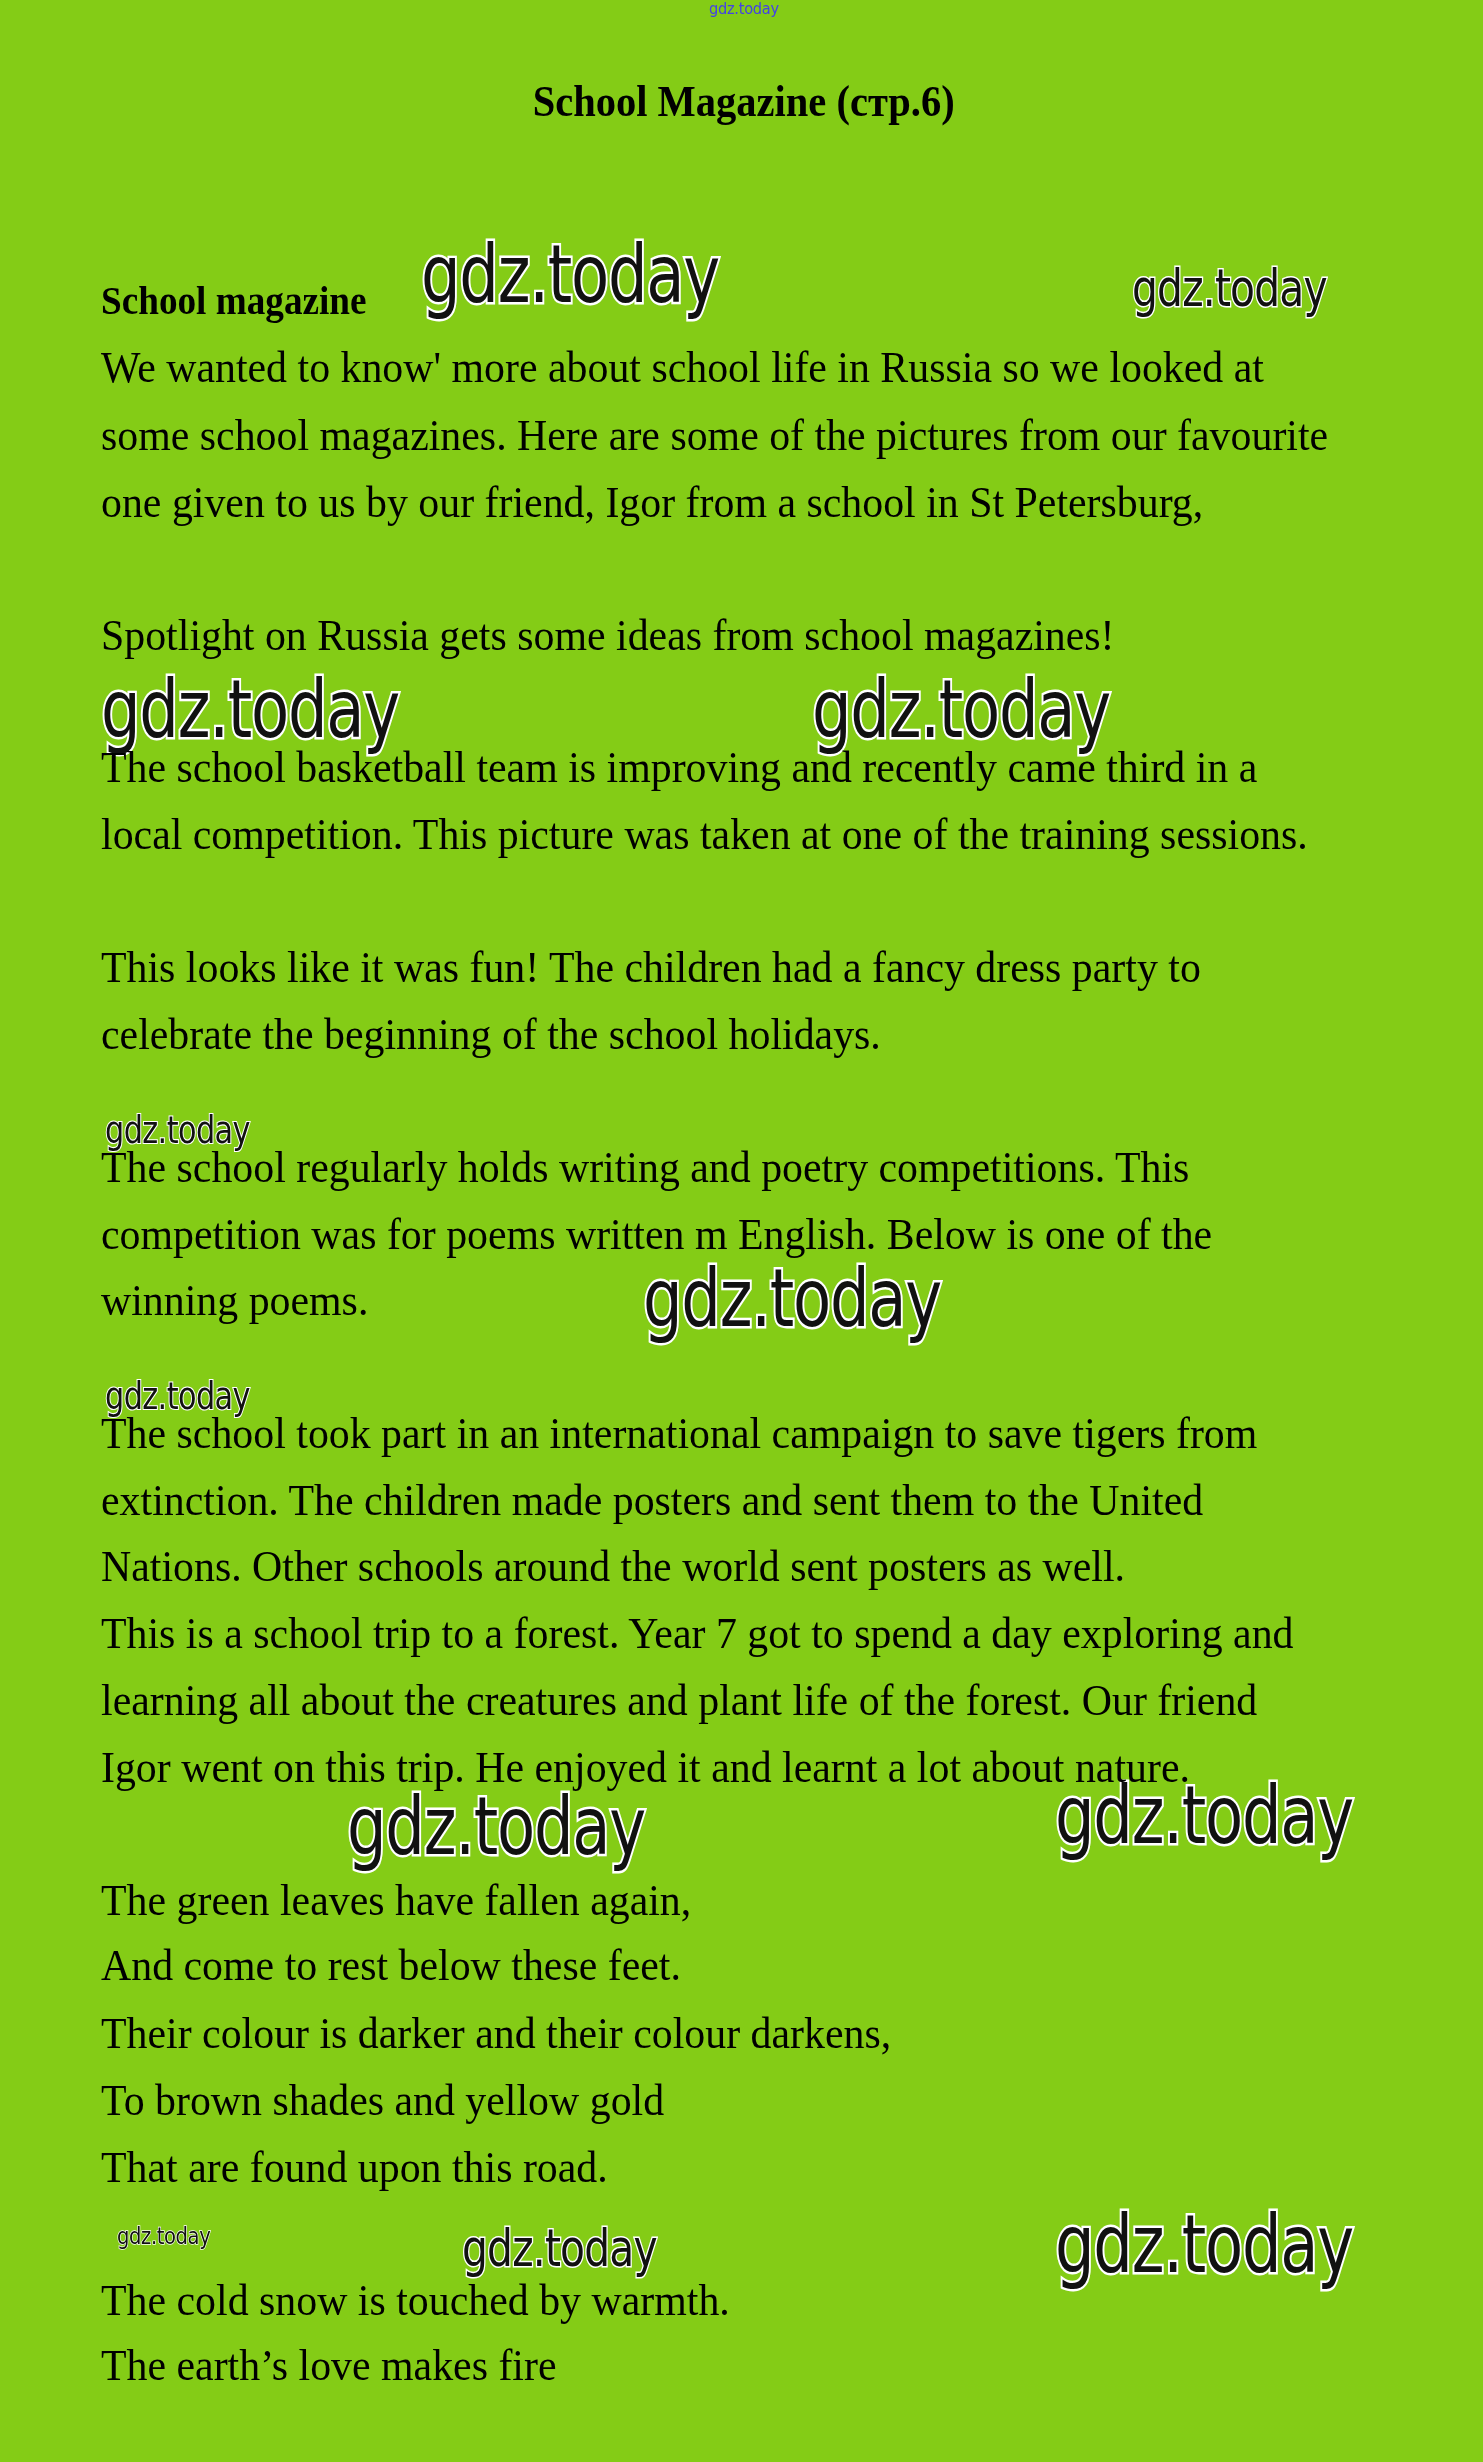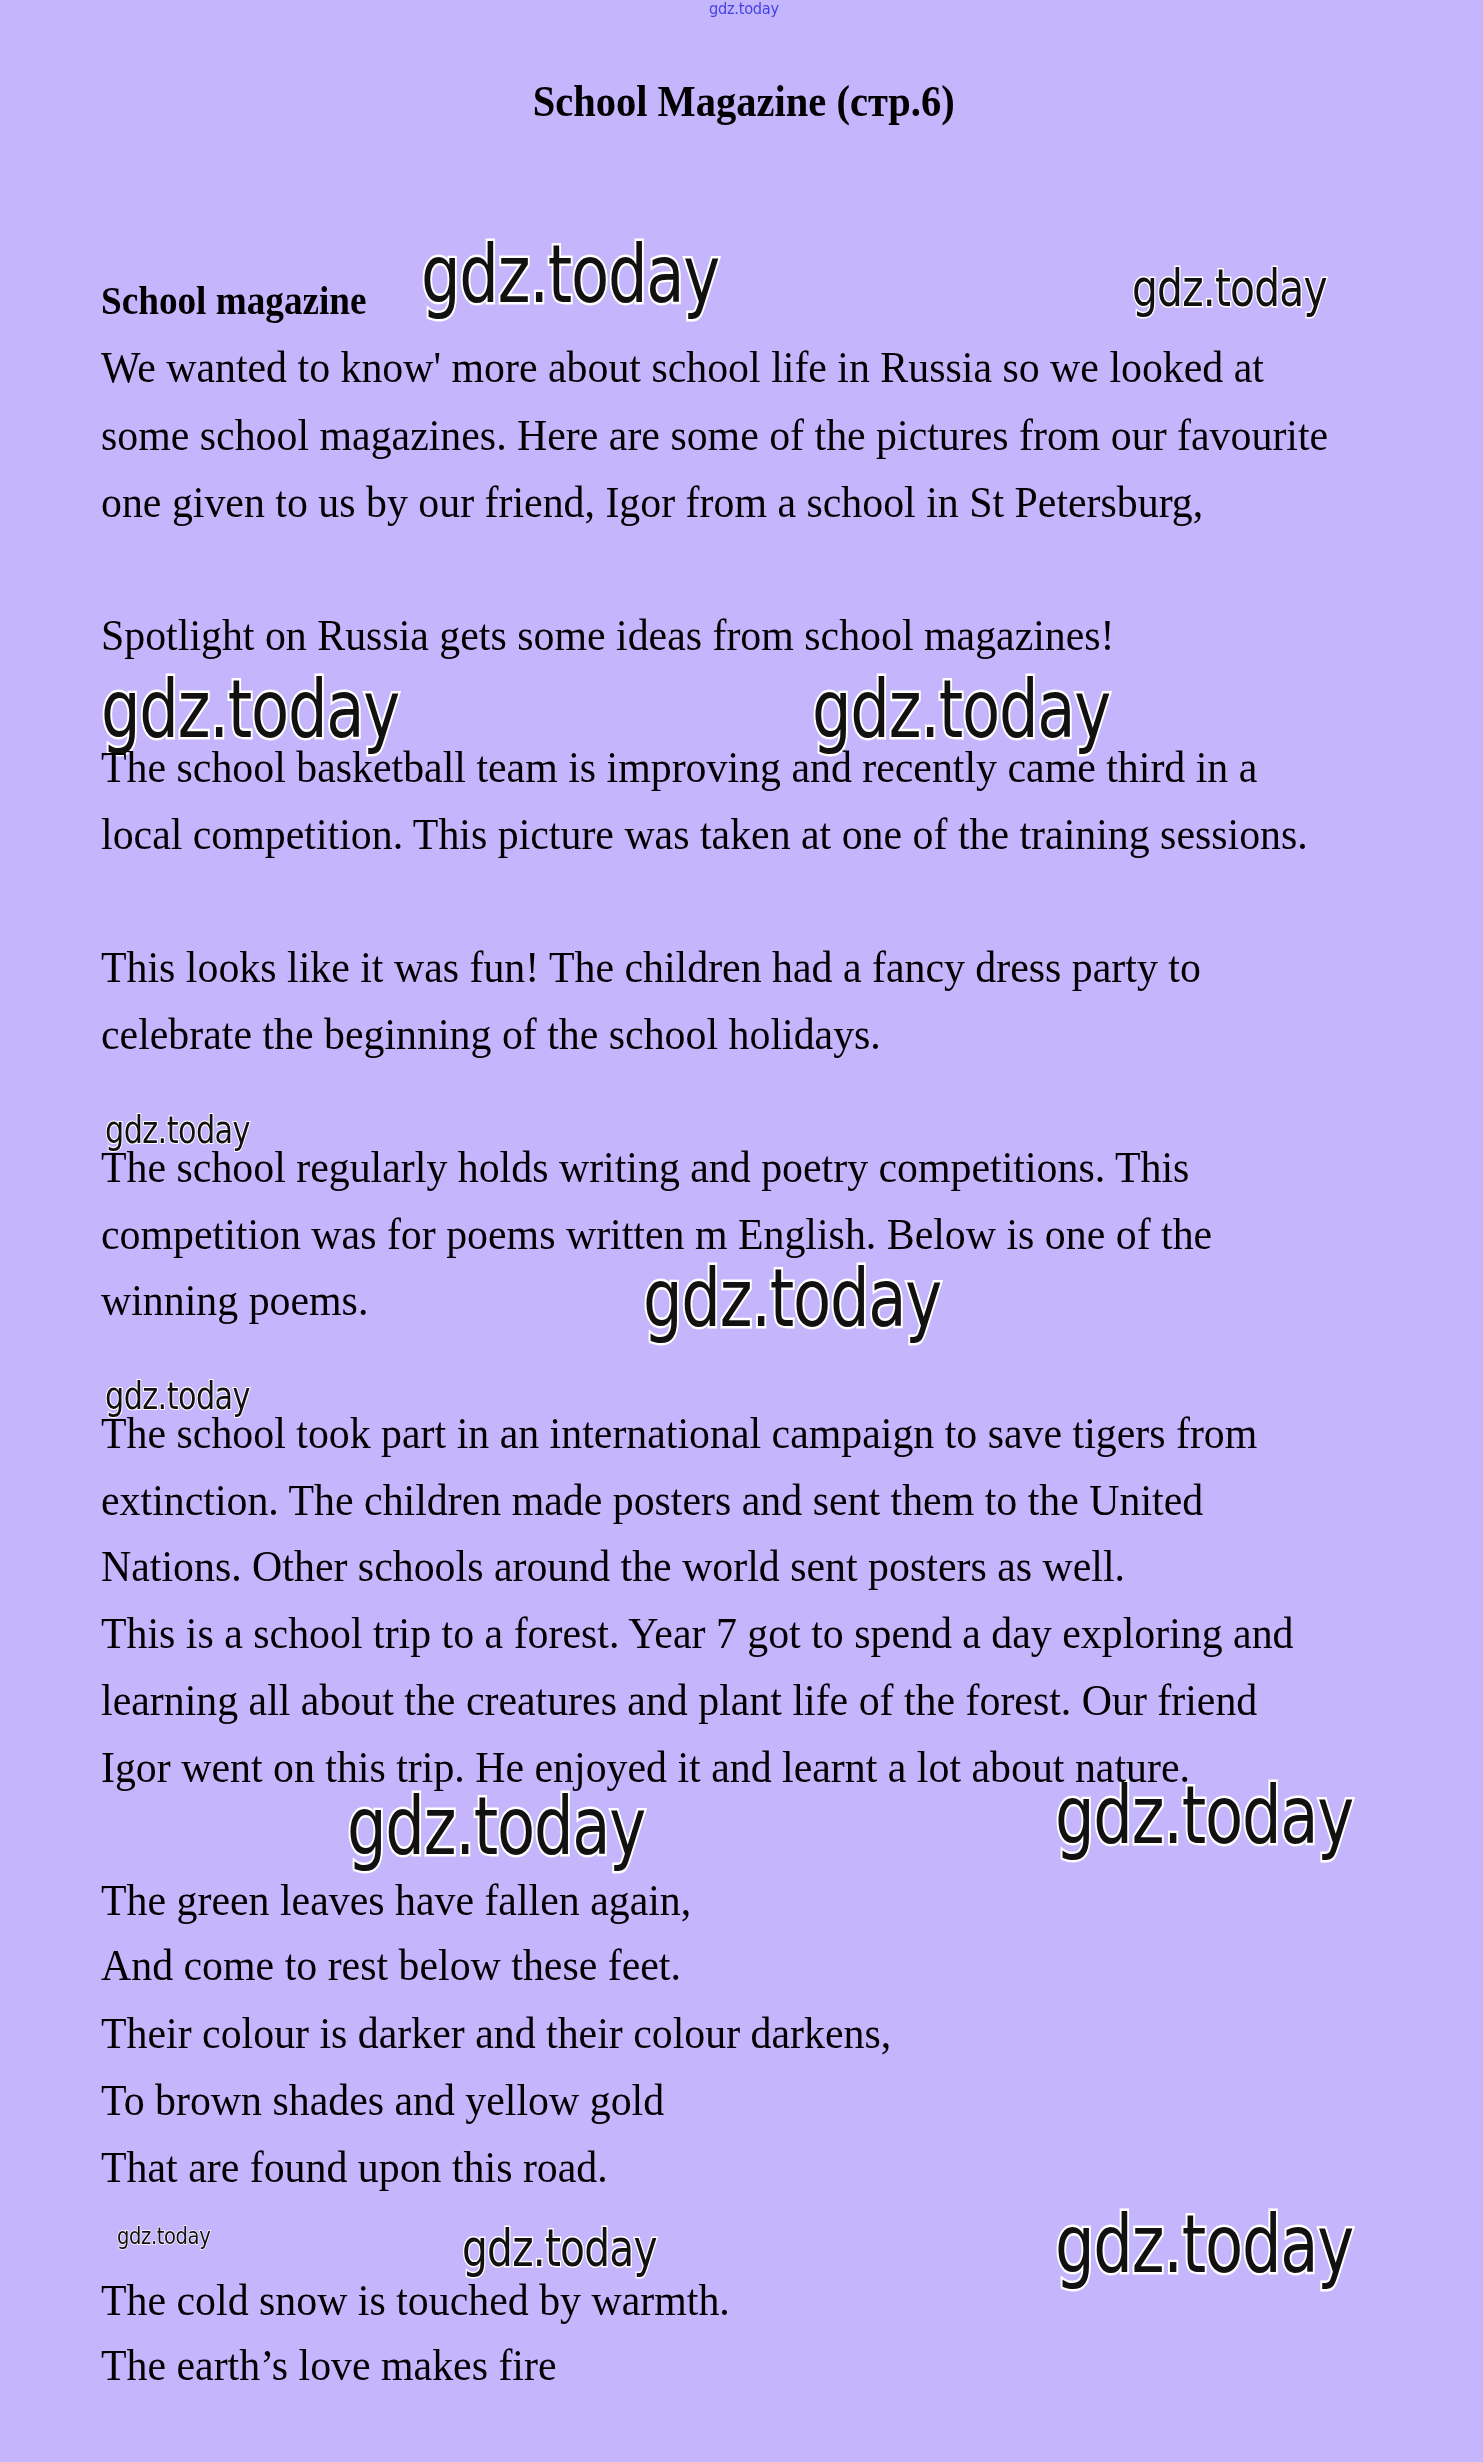--- a/index.html
+++ b/index.html
@@ -1,17 +1,17 @@
 <!DOCTYPE html>
 <html style="font-size:12.3px"><head>
 <meta charset="utf-8">
 <style>
   html, body { margin: 0; padding: 0; background: #ffffff; }
   body { width: 1484px; height: 2462px; position: relative; overflow: hidden; }
-  .page { position: absolute; left: 0; top: 0; width: 1484px; height: 2462px; background: #c4b5fd; }
+  .page { position: absolute; left: 0; top: 0; width: 1484px; height: 2462px; background: #84cc16; }
   .line {
     position: absolute; left: 101px; white-space: nowrap;
     font-family: "Liberation Serif", "DejaVu Serif", serif;
     font-size: 45px; line-height: 45px; color: #000;
     transform: scaleX(0.93); transform-origin: left top;
   }
   .title {
     position: absolute; left: 0; width: 1484px; top: 79px; text-align: center;
     font-family: "Liberation Serif", "DejaVu Serif", serif;
     font-weight: bold; font-size: 45px; line-height: 45px; color: #000;

